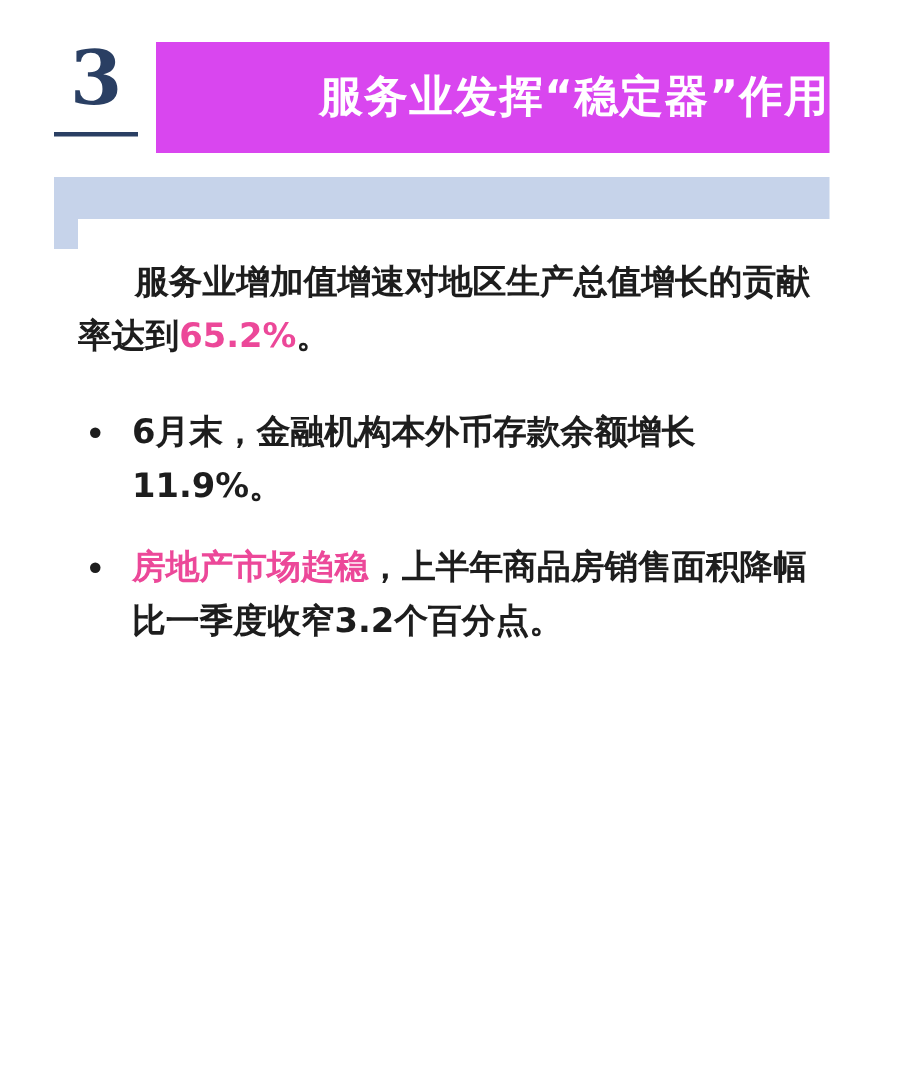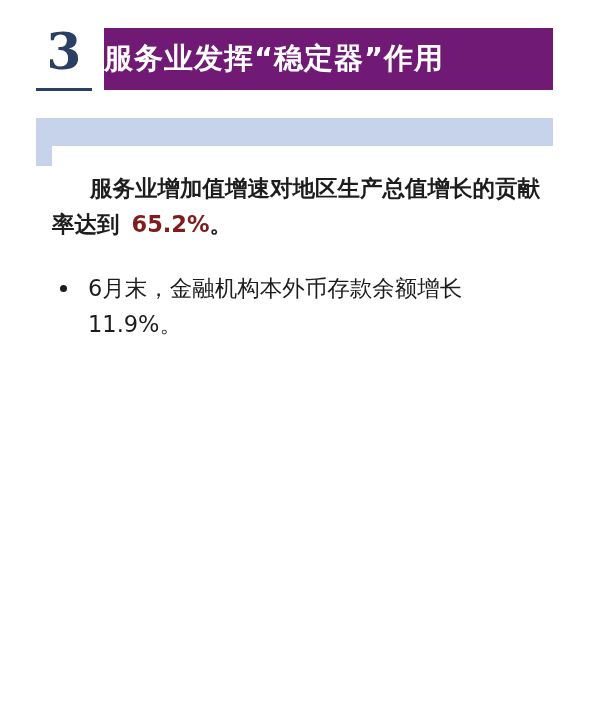--- a/index.html
+++ b/index.html
@@ -45,25 +45,25 @@
     top: 88px;
     width: 56px;
     height: 3px;
     background: #2a3f63;
   }
   .header-bar {
     position: absolute;
     left: 104px;
     top: 28px;
     right: 48px;
-    height: 62px;
-    background: #701a75;
+    height: 74px;
+    background: #d946ef;
     display: flex;
     align-items: center;
-    justify-content: flex-start;
+    justify-content: flex-end;
   }
   .header-title {
     color: #ffffff;
     font-size: 29px;
     font-weight: 700;
     letter-spacing: 1px;
     white-space: nowrap;
   }
 
   
@@ -95,36 +95,35 @@
   }
   .lead {
     font-size: 22.5px;
     line-height: 36px;
     color: #1d1d1d;
     font-weight: 700;
     text-indent: 38px;
     margin: 0 0 28px 0;
   }
   .hl {
-    color: #7f1d1d;
-    padding-left: 12px;
+    color: #ec4899;
   }
   ul.bullets {
     list-style: none;
     margin: 0;
     padding: 0;
   }
   ul.bullets > li {
     position: relative;
     padding-left: 36px;
     margin-bottom: 18px;
     font-size: 22.5px;
     line-height: 36px;
     color: #1d1d1d;
-    font-weight: 400;
+    font-weight: 700;
   }
   ul.bullets > li .dot {
     position: absolute;
     left: 8px;
     top: 15px;
     width: 7px;
     height: 7px;
     border-radius: 50%;
     background: #1d1d1d;
   }
@@ -148,16 +147,20 @@
   <div class="content">
     <p class="lead">
       <span>服务业增加值增速对地区生产总值增长的贡献率达到</span><span class="hl">65.2%</span><span>。</span>
     </p>
 
     <ul class="bullets">
       <li>
         <span class="dot"></span>
         <span>6月末，金融机构本外币存款余额增长11.9%。</span>
       </li>
+      <li>
+        <span class="dot"></span>
+        <span class="hl">房地产市场趋稳</span><span>，上半年商品房销售面积降幅比一季度收窄3.2个百分点。</span>
+      </li>
     </ul>
   </div>
 
 </div>
 
 </body></html>

